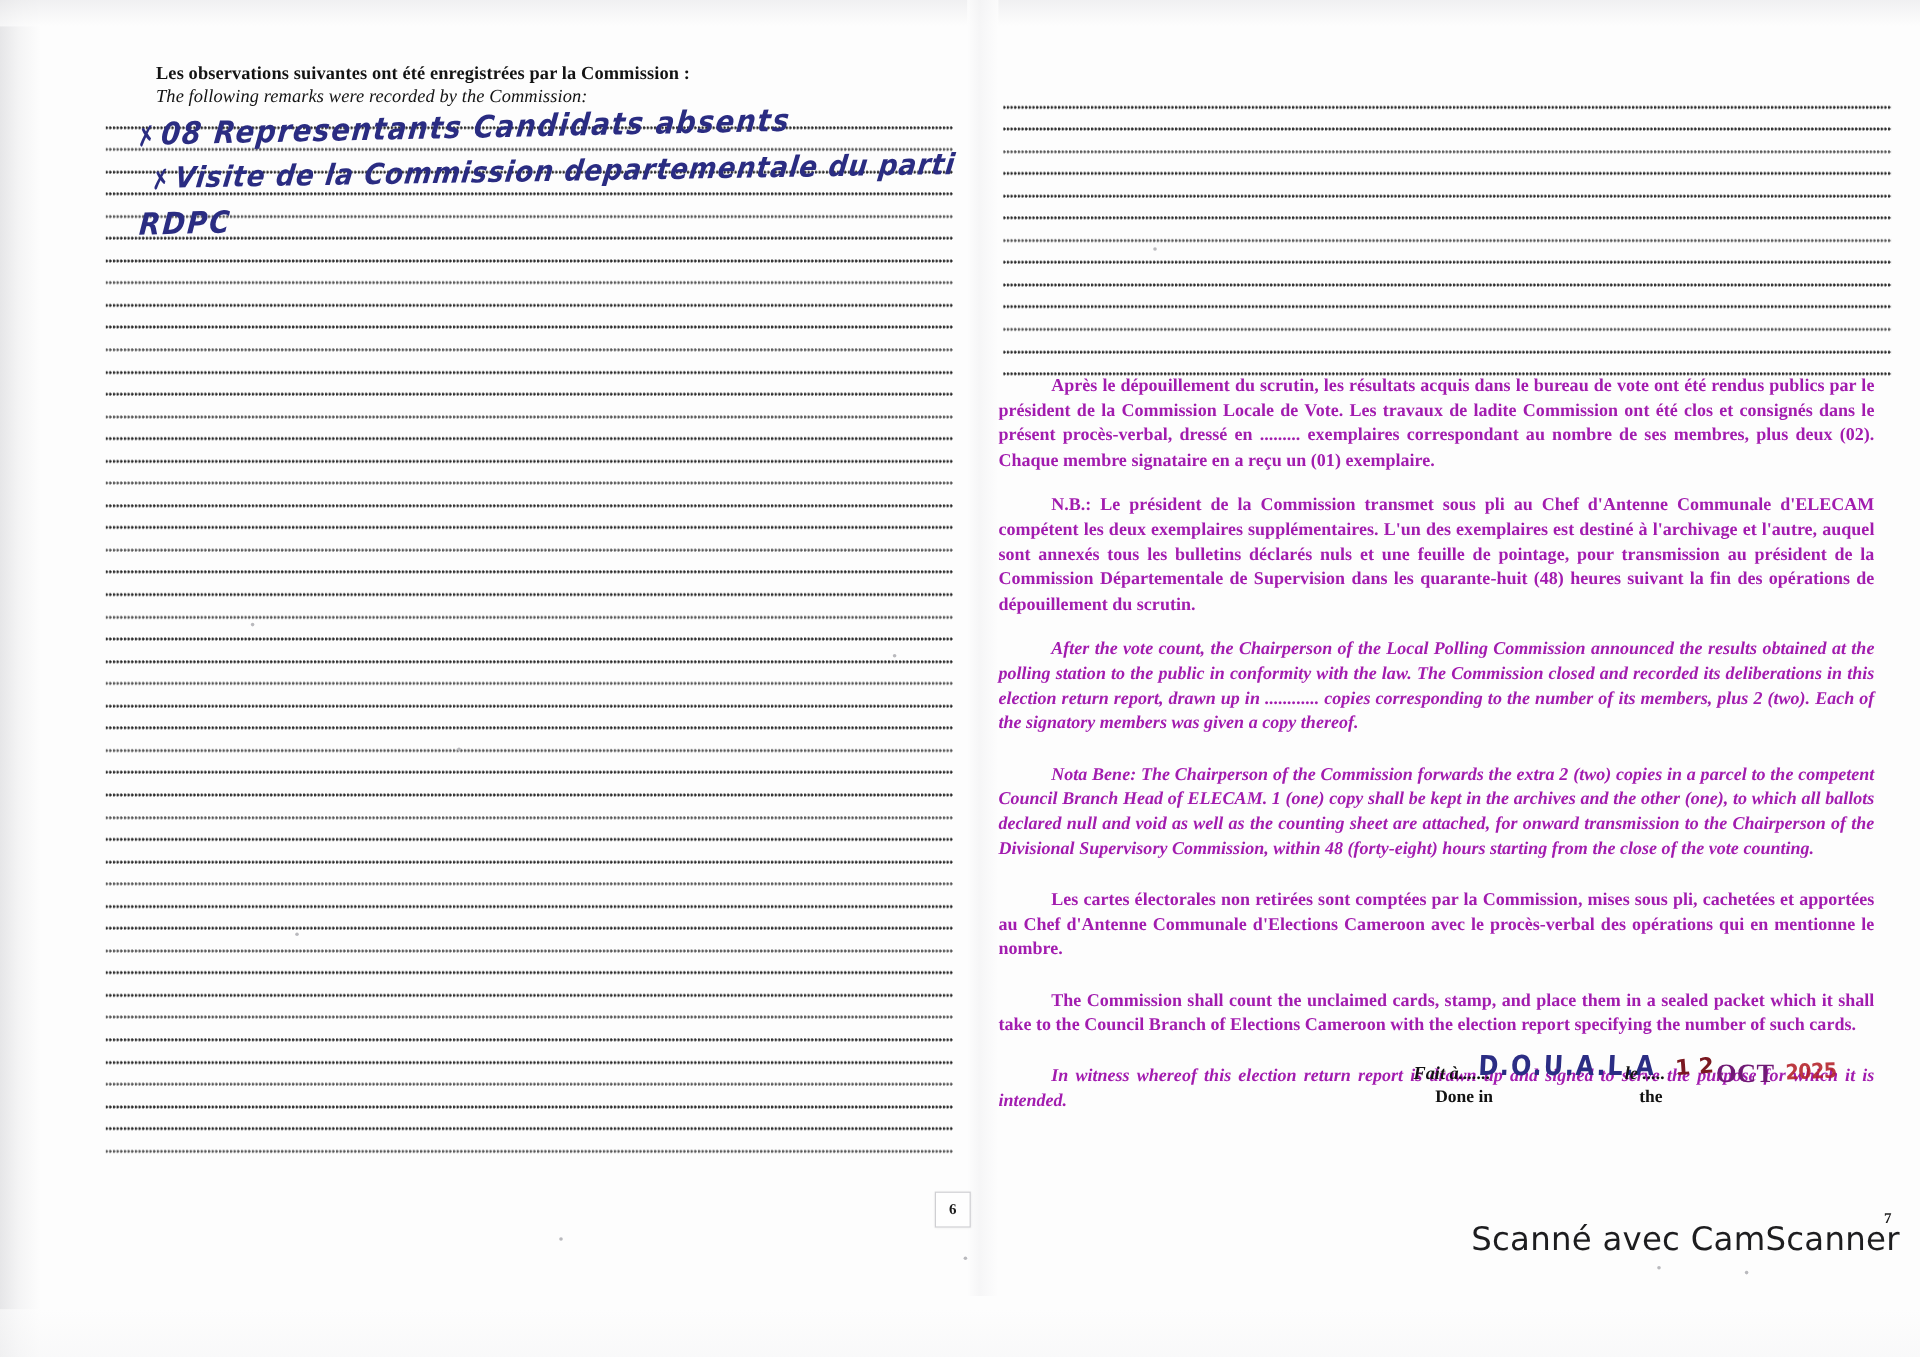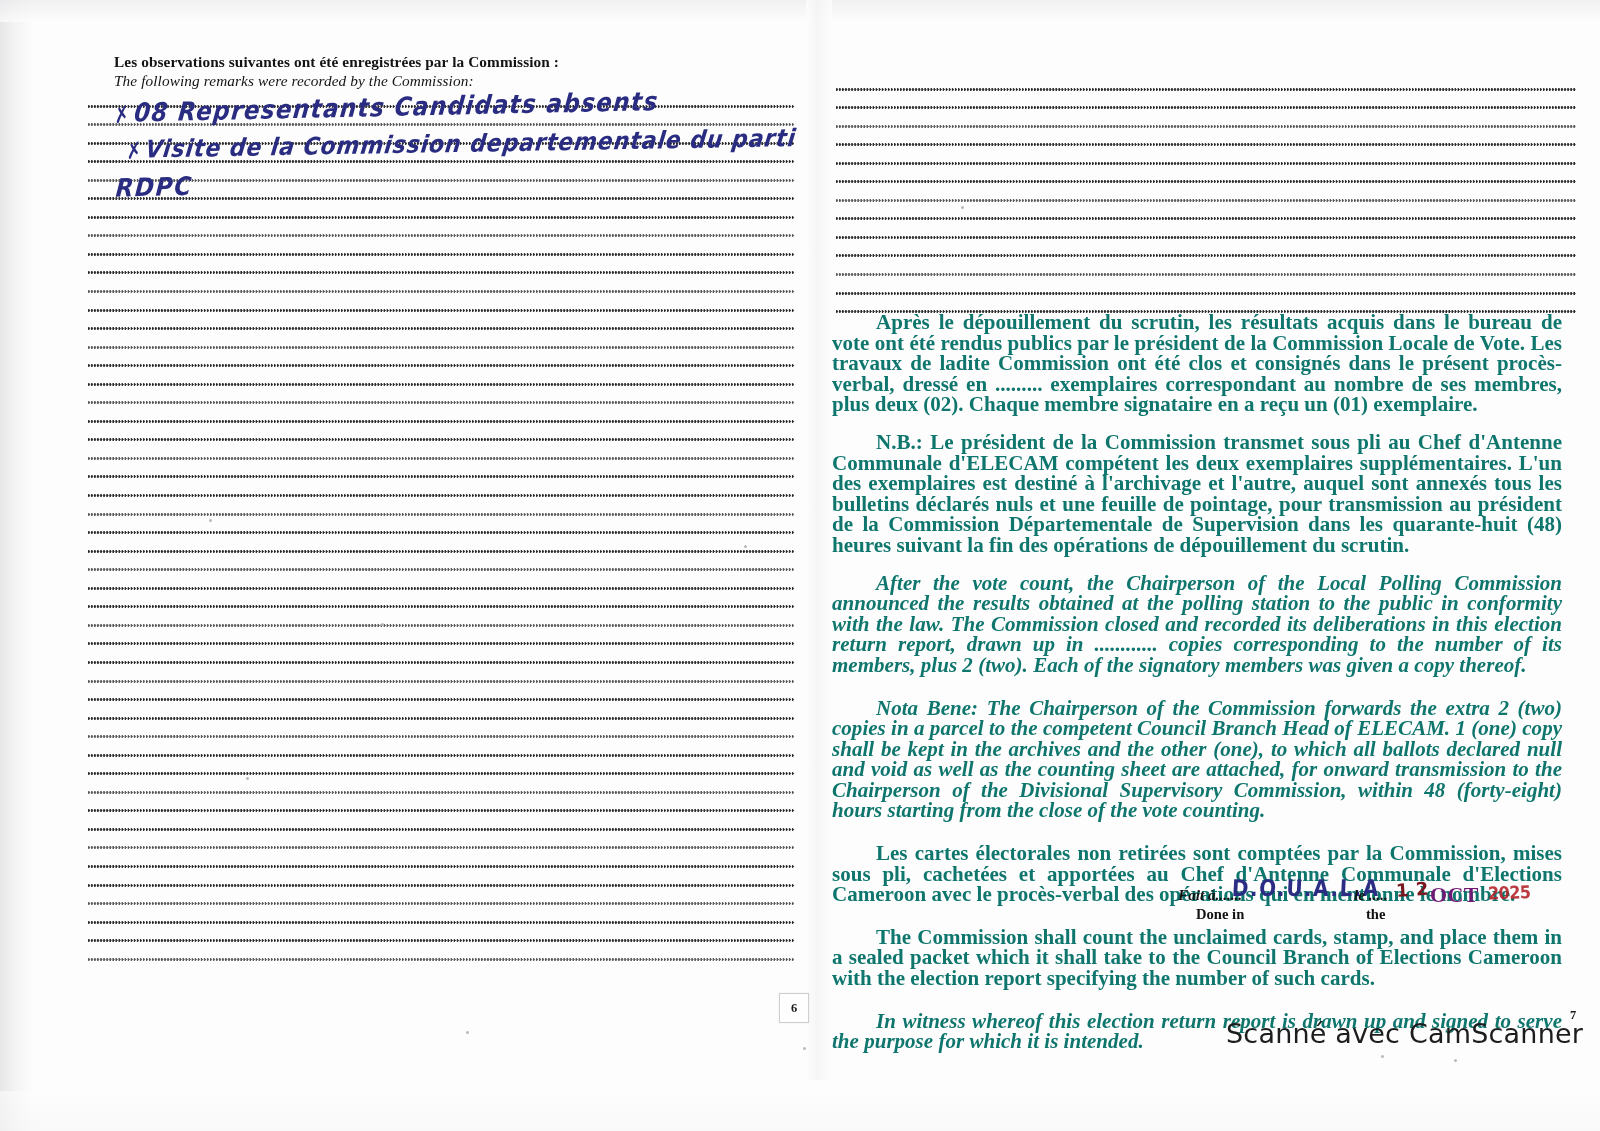--- a/index.html
+++ b/index.html
@@ -48,21 +48,21 @@
     position: absolute;
     left: 0; bottom: 0;
     width: 1600px; height: 40px;
     background: linear-gradient(to top, #f6f6f7 0%, #fdfdfd 100%);
     opacity: .6;
   }
 
   
   #left-col {
     position: absolute;
-    left: 84px;
+    left: 100px;
     top: 52px;
     width: 706px;
   }
   .hdr-line-fr {
     font-family: "Liberation Serif", serif;
     font-weight: bold;
     font-size: 15.3px;
     letter-spacing: .1px;
     color: #131313;
     line-height: 19px;
@@ -159,24 +159,24 @@
   
   #right-col {
     position: absolute;
     left: 832px;
     top: 312px;
     width: 746px;
   }
   .para {
     text-align: justify;
     margin: 0 16px 17px 0;
-    font-size: 21px;
+    font-size: 15px;
     line-height: 20.6px;
     letter-spacing: .02px;
-    color: #0f766e;
+    color: #a21caf;
   }
   .para.fr {
     font-family: "Liberation Serif", serif;
     font-weight: bold;
   }
   .para.en {
     font-family: "Liberation Serif", serif;
     font-weight: bold;
     font-style: italic;
   }

